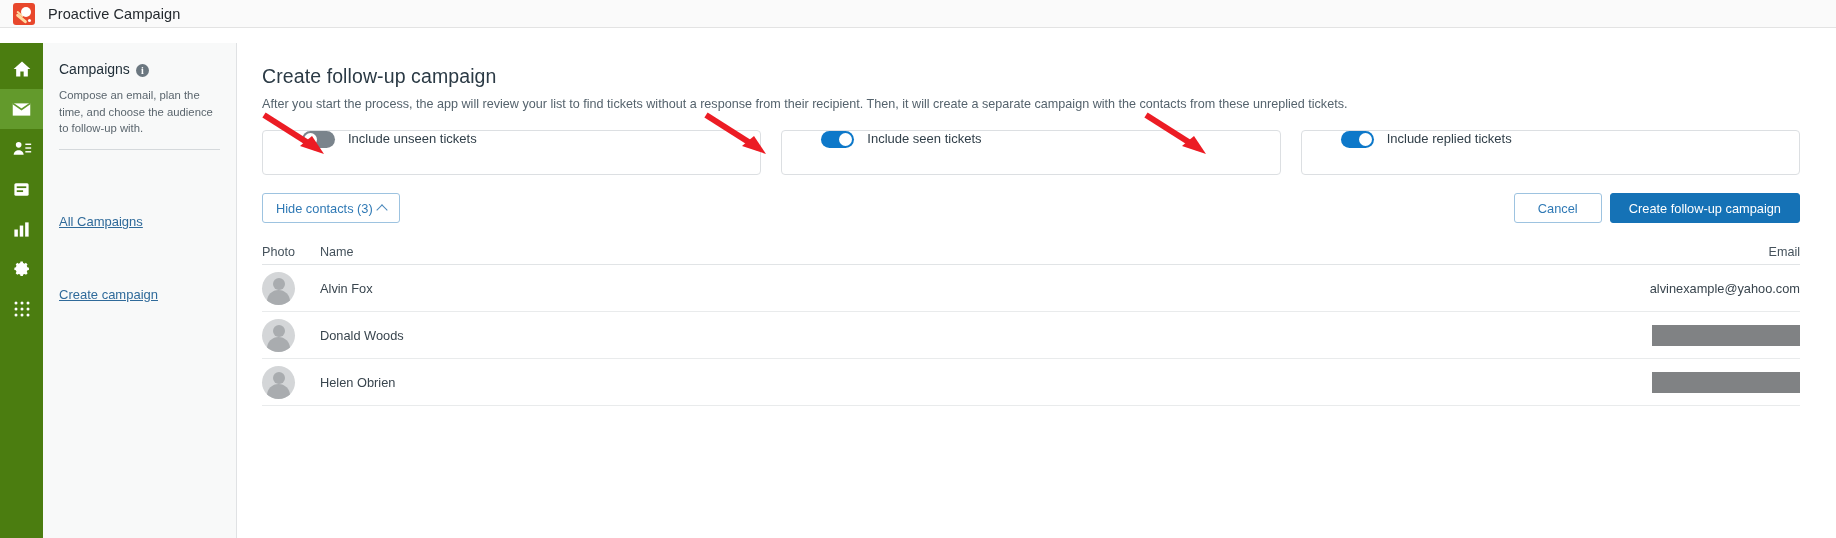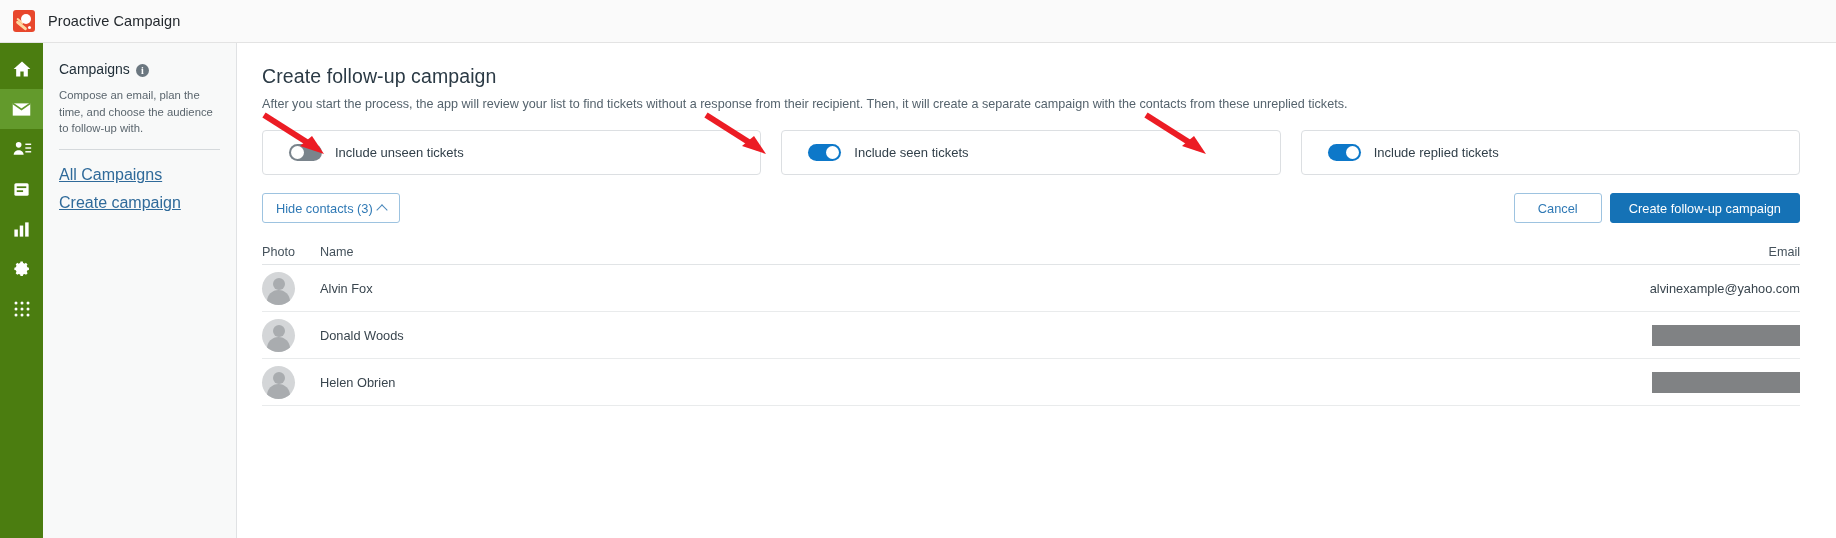--- a/index.html
+++ b/index.html
@@ -7,21 +7,21 @@
     width: 1836px; height: 538px;
     font-family: "Liberation Sans", sans-serif;
     background: #ffffff;
     overflow: hidden;
   }
   .app { position: relative; width: 1836px; height: 538px; }
 
   
   .titlebar {
     position: absolute; top: 0; left: 0;
-    width: 1836px; height: 43px;
+    width: 1836px; height: 28px;
     background: #fafafa;
     border-bottom: 1px solid #e3e3e3;
     display: flex; align-items: center;
     padding-left: 13px;
   }
   .app-logo {
     width: 22px; height: 22px; border-radius: 3px;
     background: #e8472c;
     position: relative; flex: none;
     overflow: hidden;
@@ -83,22 +83,22 @@
   }
   .panel-desc {
     margin-top: 10px;
     font-size: 11.3px; color: #5b666e; line-height: 1.48;
   }
   .panel-sep {
     margin-top: 12px; height: 1px; background: #d5d9dc;
   }
   .panel-links { margin-top: 16px; display: flex; flex-direction: column; gap: 10px; }
   .panel-link {
-    font-size: 16px; color: #2f6a9a;
-    text-decoration: underline; cursor: pointer; width: fit-content;
+    font-size: 13px; color: #2f6a9a;
+    text-decoration: underline; cursor: pointer; width: fit-content; margin-top: 48px;
   }
 
   
   .main {
     position: absolute; top: 43px; left: 238px;
     width: 1598px; height: 495px;
     background: #ffffff;
     padding: 22px 36px 0 24px;
   }
   .main-title {
@@ -113,22 +113,22 @@
   
   .toggle-row {
     margin-top: 19px;
     display: flex; gap: 20px;
   }
   .toggle-card {
     flex: 1;
     height: 45px;
     border: 1px solid #dcdfe2;
     border-radius: 4px;
-    display: flex; align-items: center;
-    padding-left: 26px;
+    display: flex; 
+    padding-left: 39px;
     gap: 13px;
     background: #fff;
     cursor: pointer;
   }
   .switch {
     width: 33px; height: 17px; border-radius: 9px;
     background: #7a848c; position: relative; flex: none;
     transition: background .15s;
   }
   .switch.on { background: #0d78c9; }

